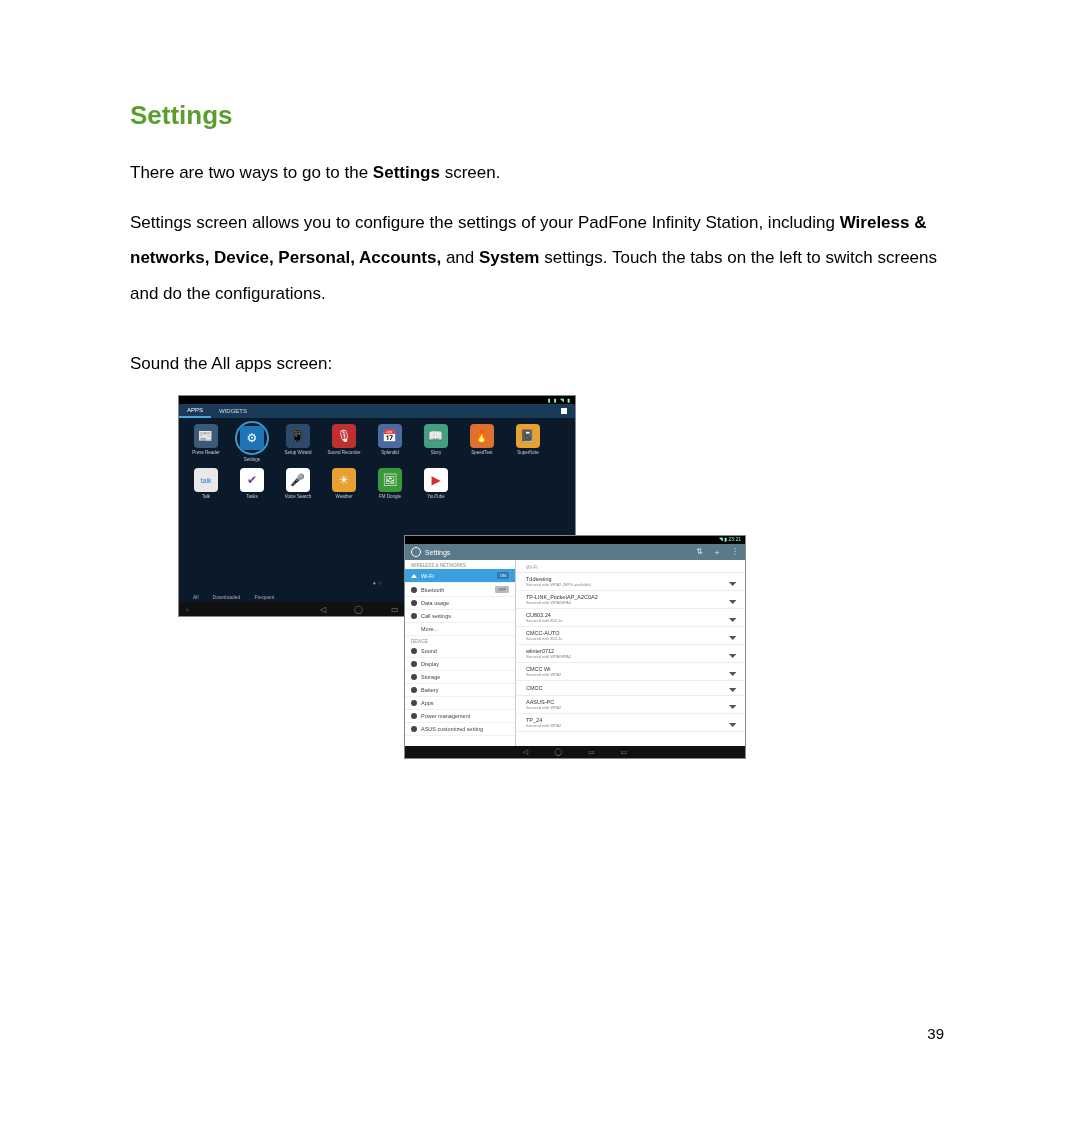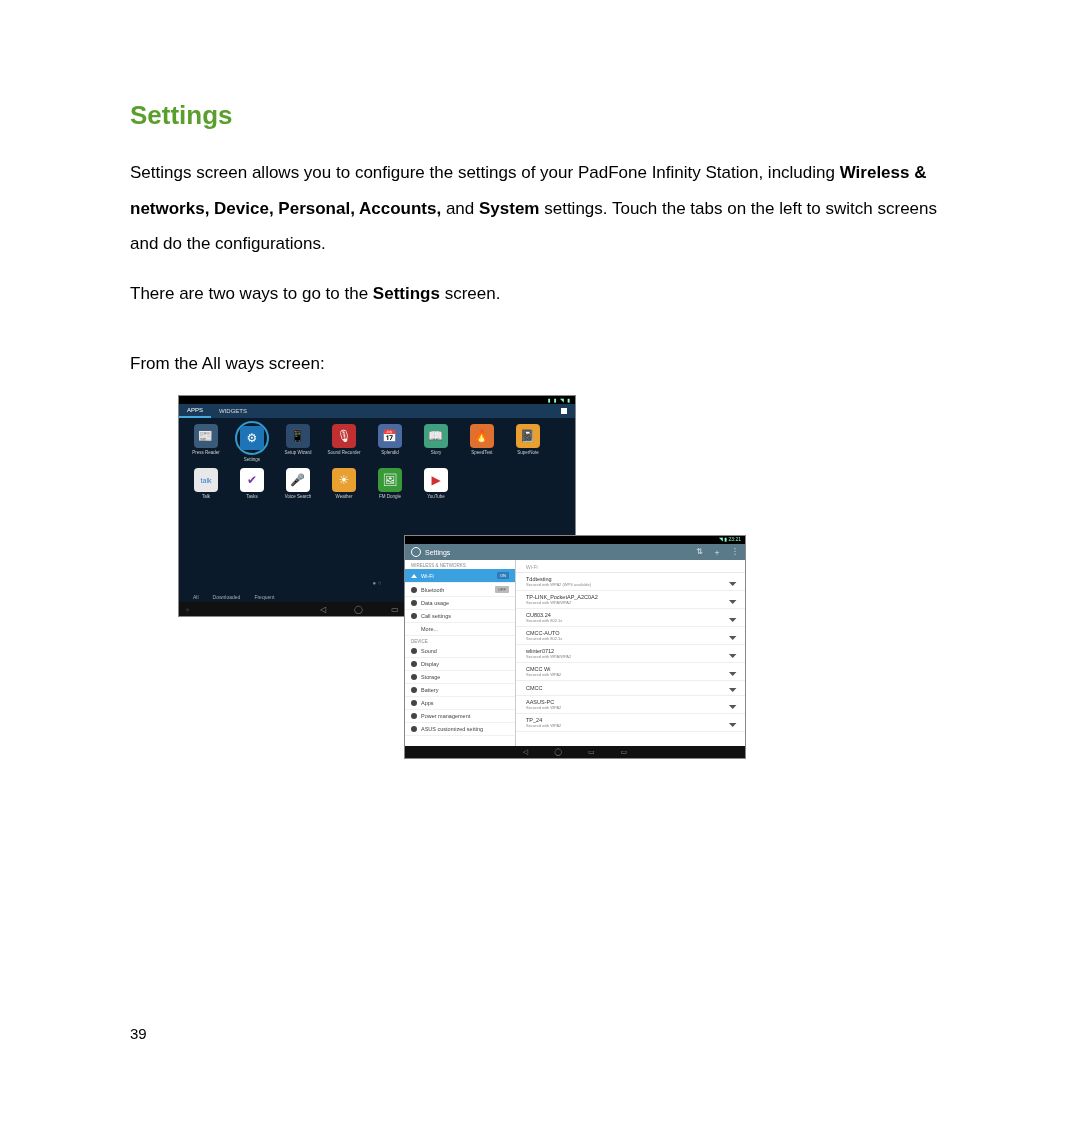--- a/index.html
+++ b/index.html
@@ -264,49 +264,49 @@
     height: 12px;
     background: #111;
     display: flex;
     justify-content: center;
     align-items: center;
     gap: 26px;
     color: #888;
     font-size: 7px;
   }
   .page-number {
-    text-align: left;
+    text-align: right;
     font-size: 15px;
     margin-top: 230px;
     padding-right: 6px;
   }
 </style>
 </head>
 <body>
 
 <div class="page">
   <div class="heading">Settings</div>
+
+  <div class="body-text">
+    <span>There are two ways to go to the </span>
+    <b>Settings</b>
+    <span> screen.</span>
+  </div>
 
   <div class="body-text">
     <span>Settings screen allows you to configure the settings of your PadFone Infinity Station, including </span>
     <b>Wireless &amp; networks, Device, Personal, Accounts,</b>
     <span> and </span>
     <b>System</b>
     <span> settings. Touch the tabs on the left to switch screens and do the configurations.</span>
   </div>
 
-  <div class="body-text">
-    <span>There are two ways to go to the </span>
-    <b>Settings</b>
-    <span> screen.</span>
-  </div>
-
   <div style="height:20px"></div>
 
-  <div class="body-text">From the All ways screen:</div>
+  <div class="body-text">Sound the All apps screen:</div>
 
 
   <div class="screens-area">
 
     <div class="screen1">
       <div class="status-bar">
         <span class="right-icons">▮ ▮ ◥ ▮</span>
       </div>
       <div class="tabs1">
         <div class="tab1-item active">APPS</div>

